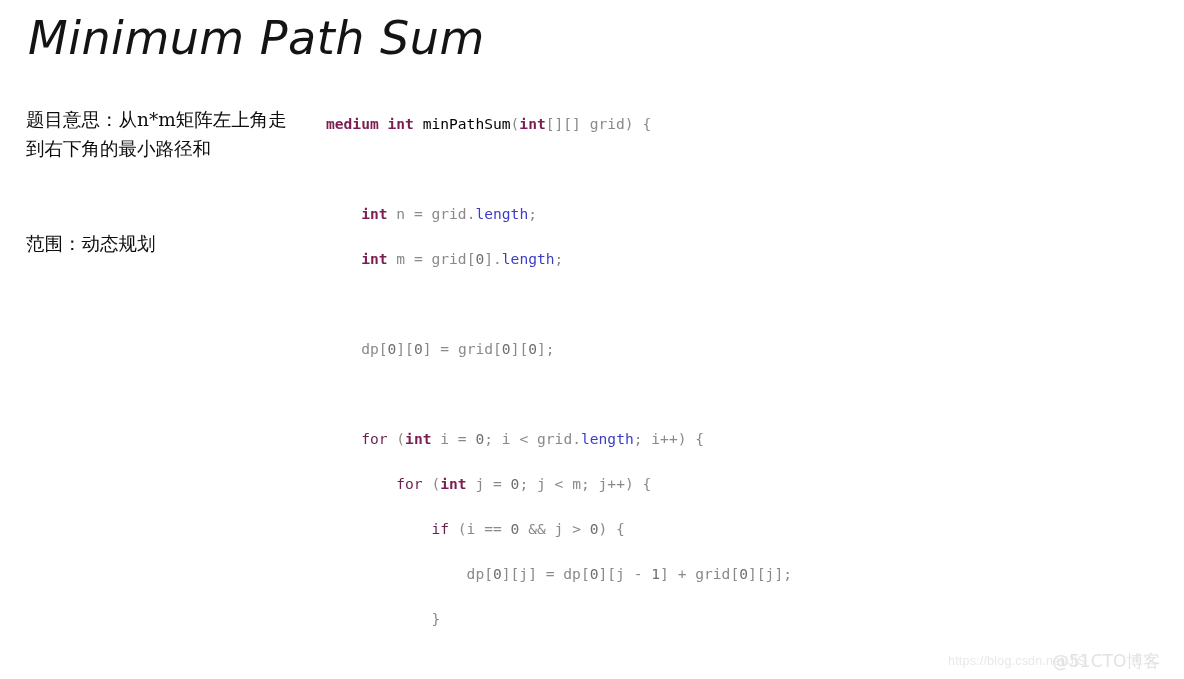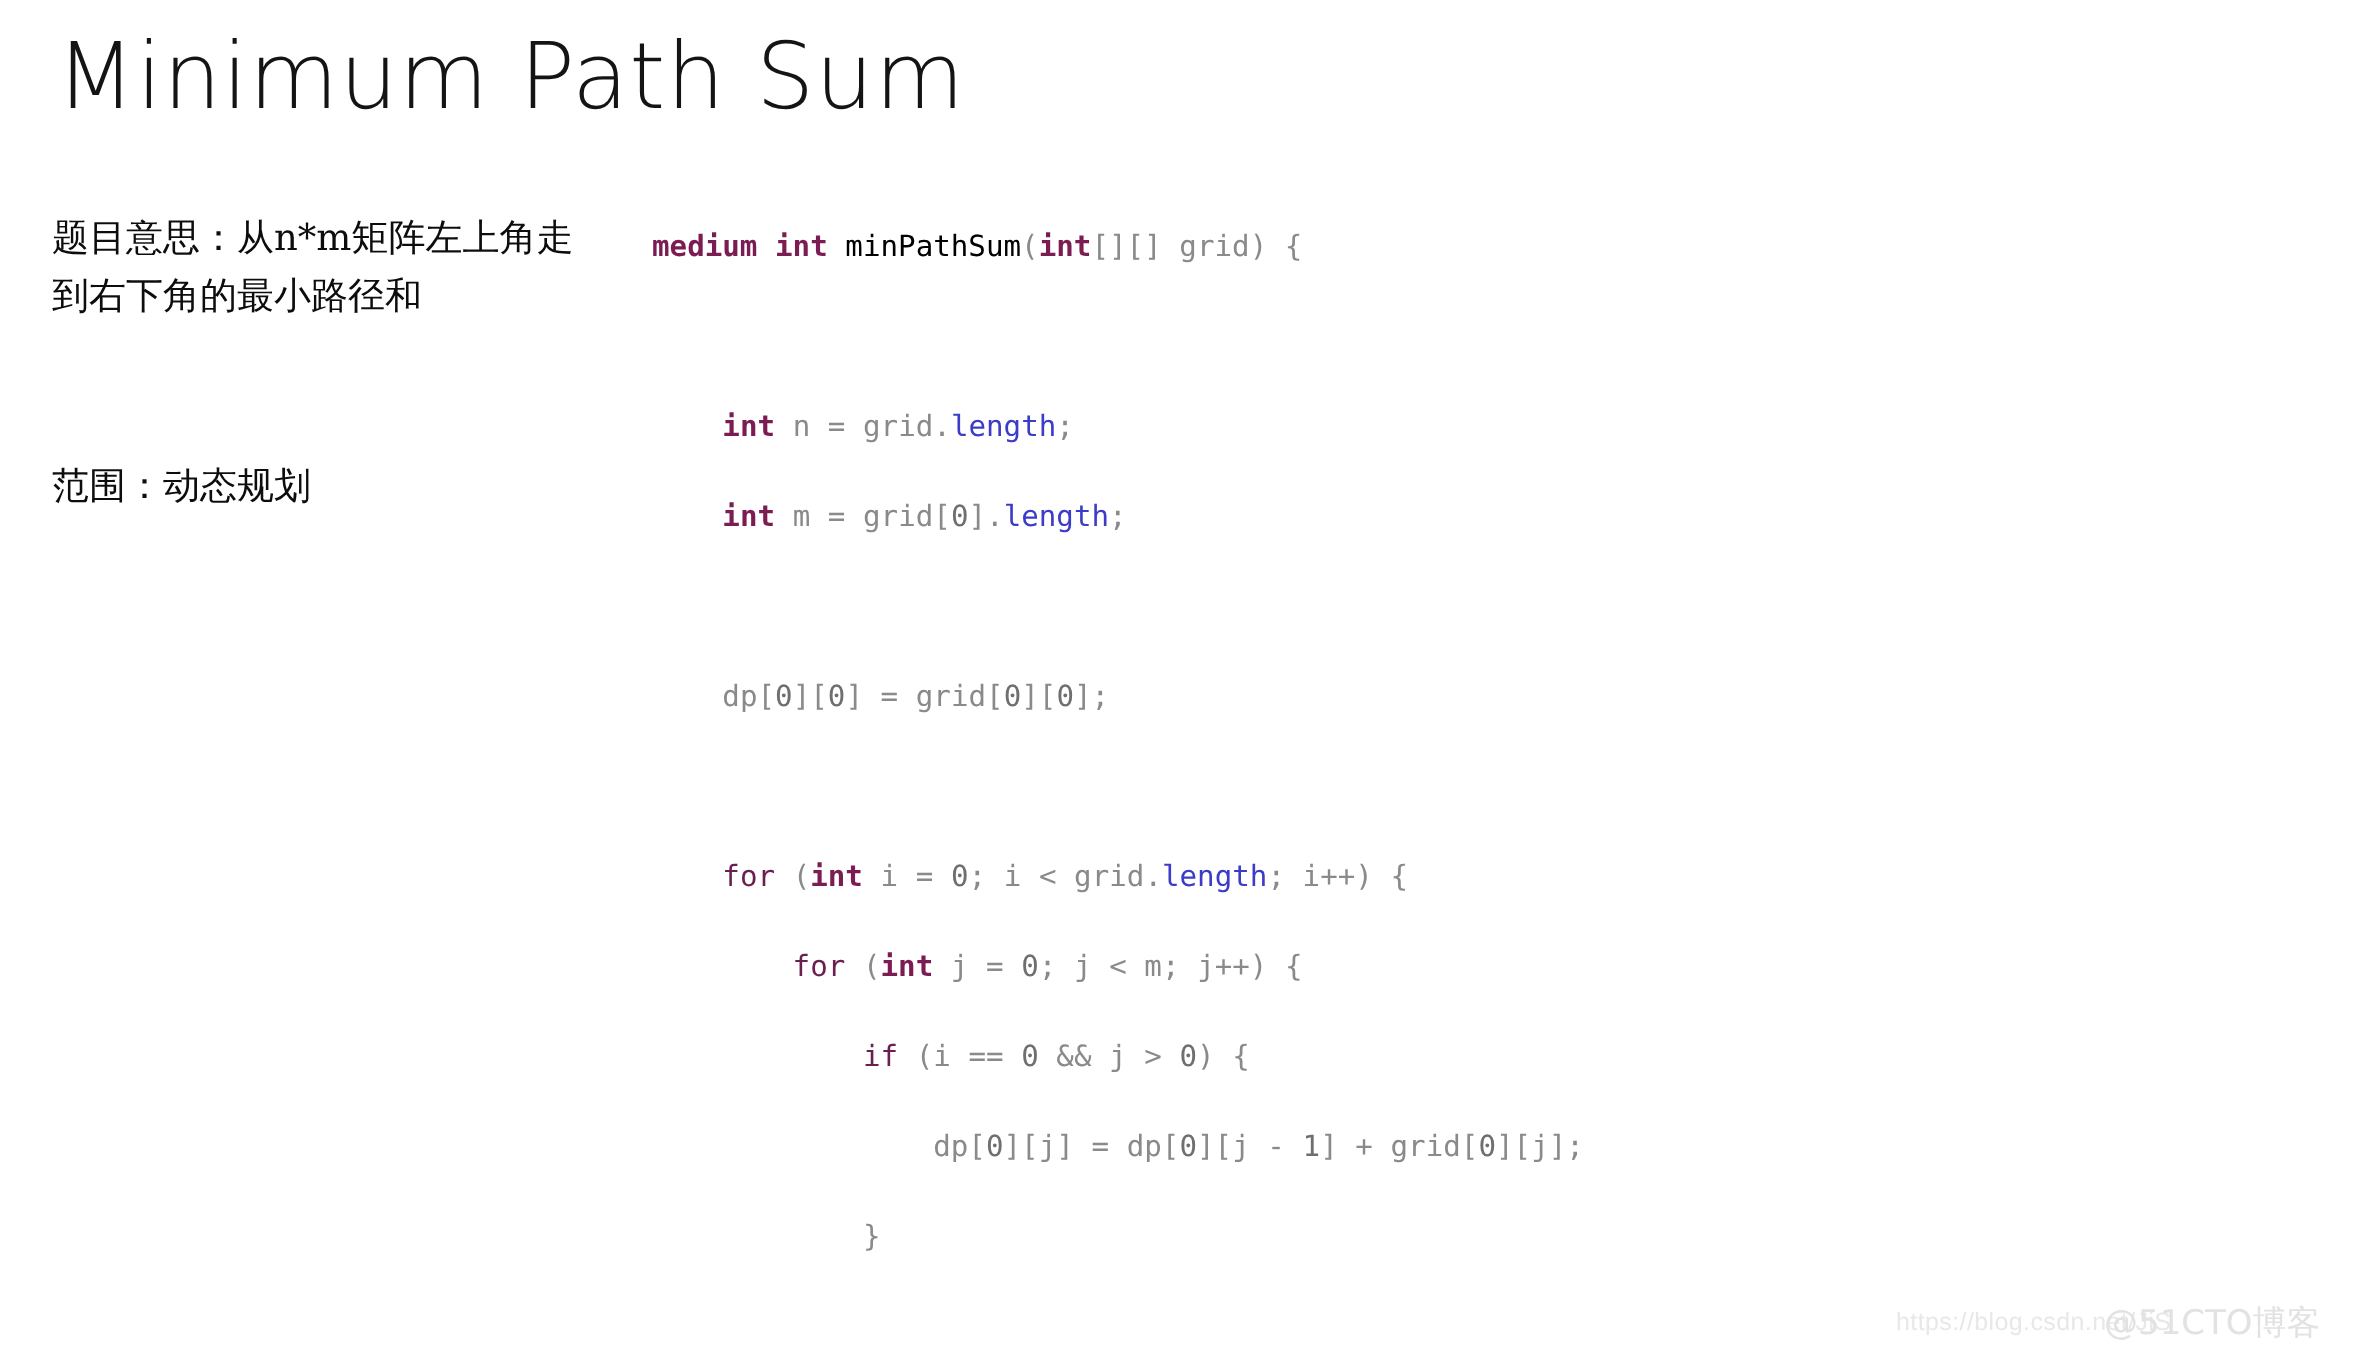--- a/index.html
+++ b/index.html
@@ -27,20 +27,21 @@
     position: absolute;
     left: 28px;
     top: 8px;
     font-family: "DejaVu Sans", sans-serif;
     font-size: 46px;
     font-weight: 300;
     letter-spacing: 0.5px;
     color: #141414;
     white-space: nowrap;
     line-height: 60px;
+    font-style: italic;
   }
 
   
   .notes {
     position: absolute;
     left: 26px;
     top: 105px;
     width: 272px;
     font-family: "DejaVu Serif", "Liberation Serif", serif;
     font-size: 18.5px;

